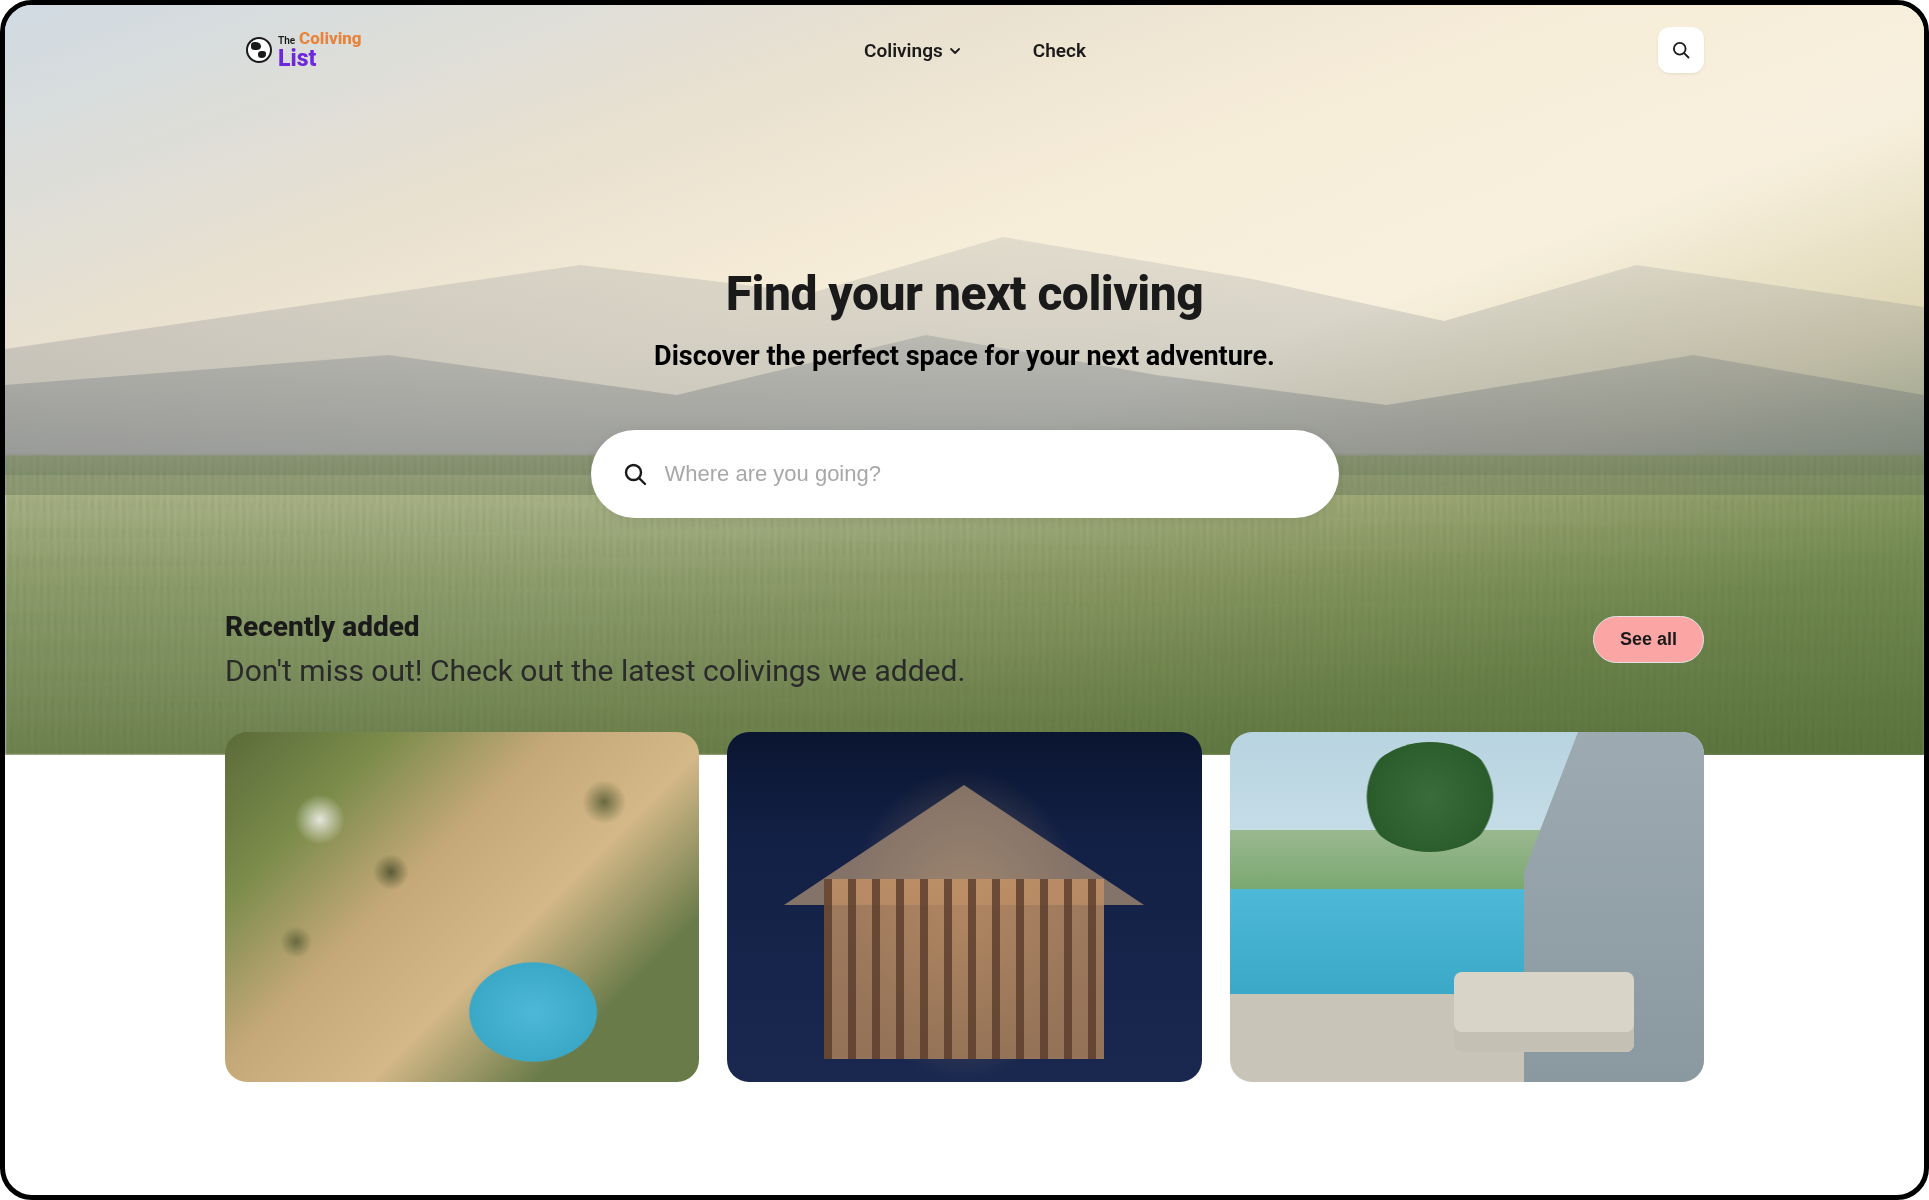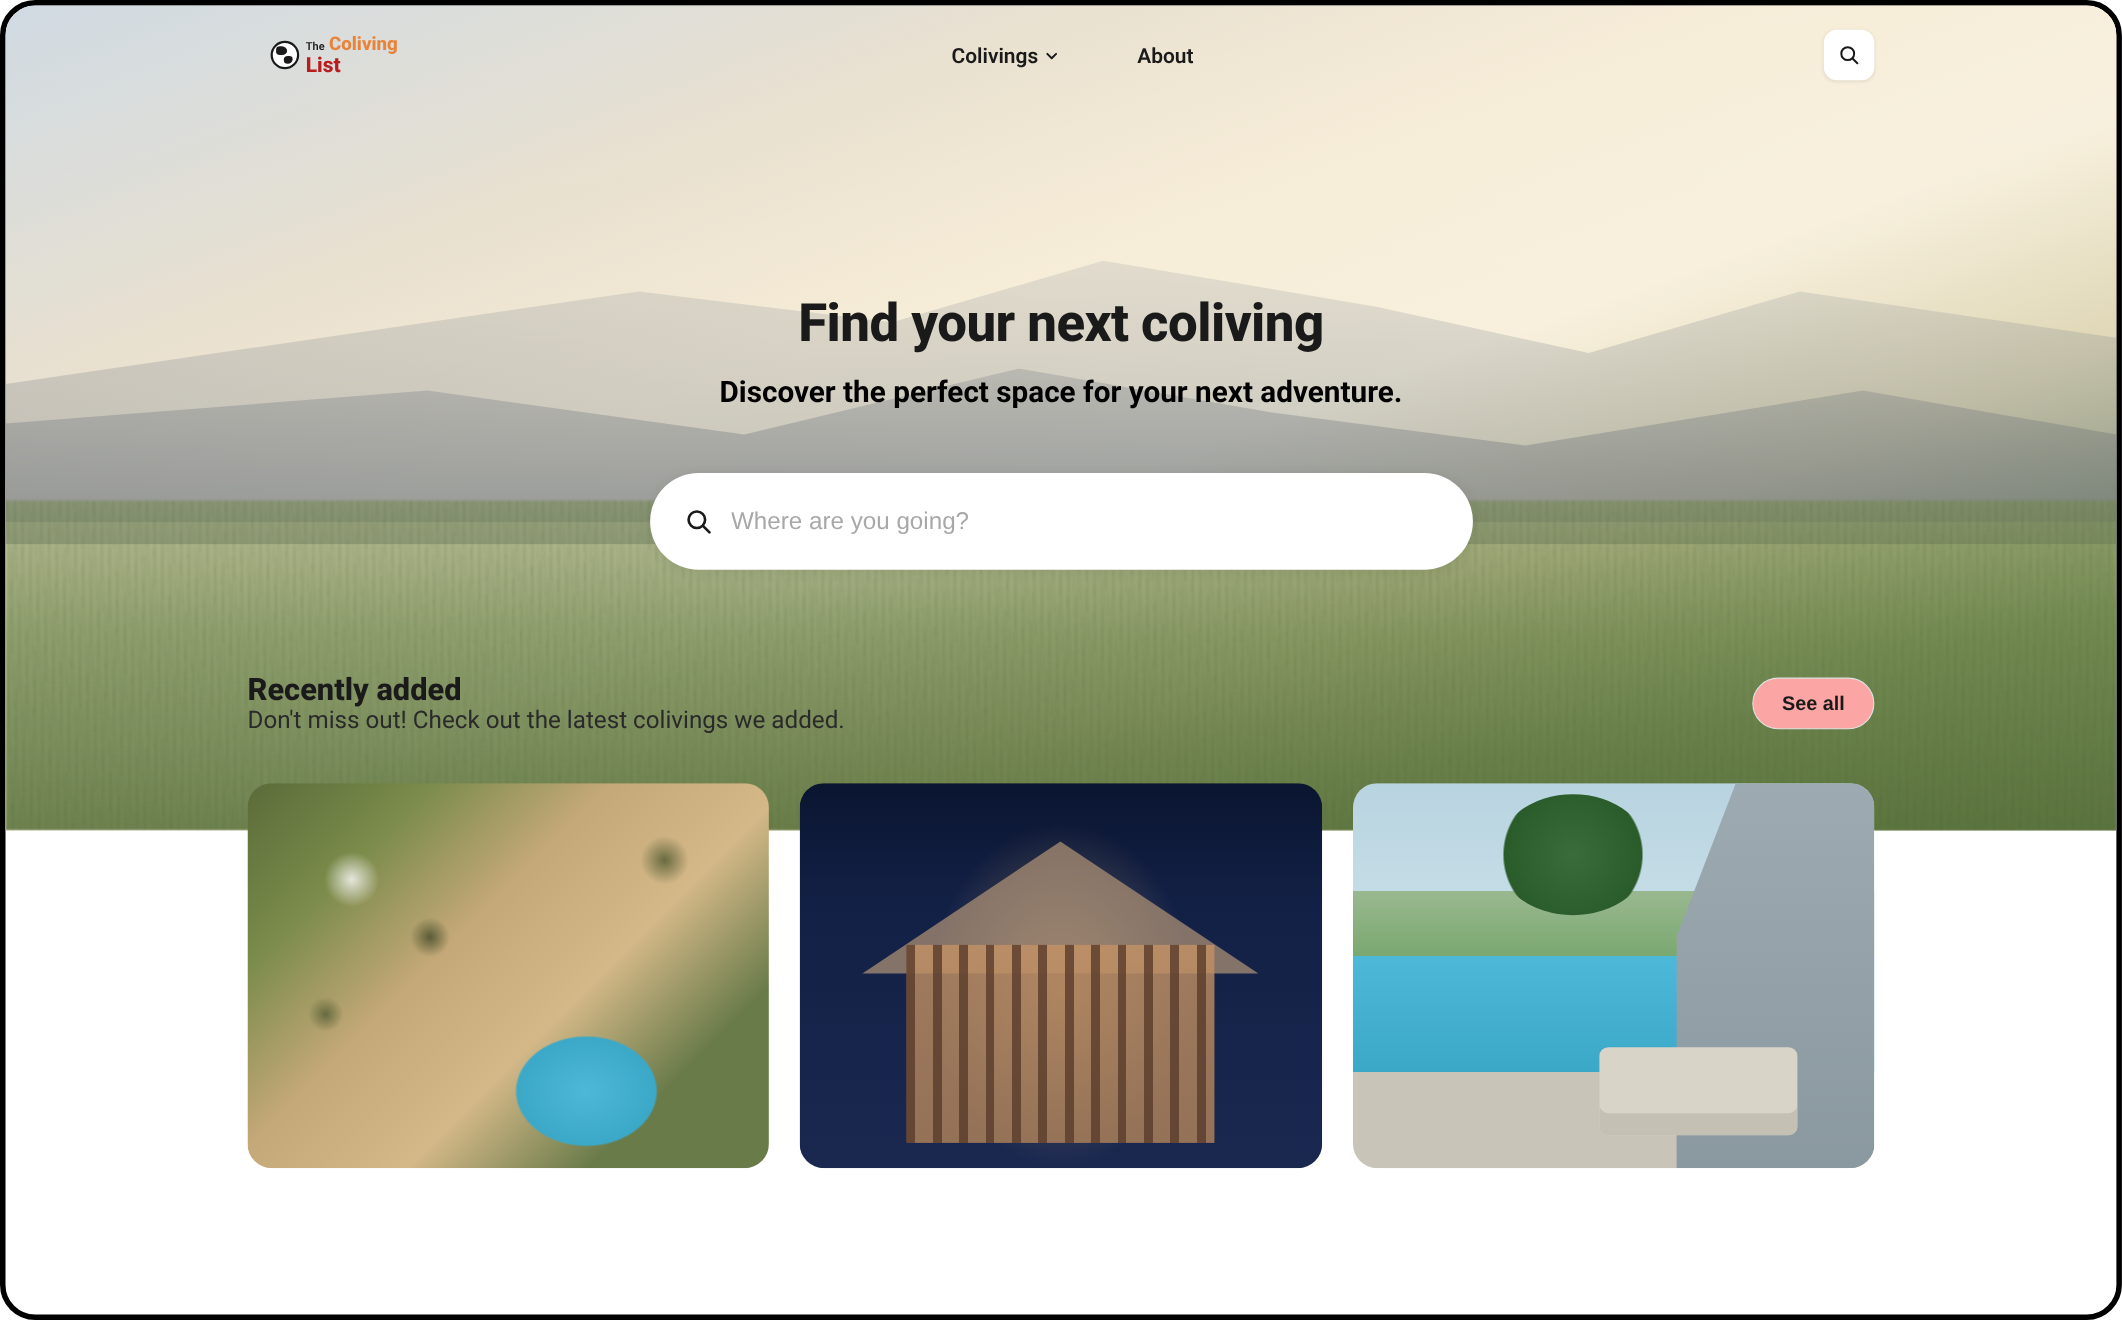--- a/index.html
+++ b/index.html
@@ -92,21 +92,21 @@
   content: '';
   position: absolute;
   bottom: 3px; right: 4px;
   width: 8px; height: 7px;
   background: #1a1a1a;
   border-radius: 50% 40% 60% 50%;
 }
 .logo-text { line-height: 1; }
 .logo-the { font-size: 10px; font-weight: 600; color: #1a1a1a; }
 .logo-coliving { font-size: 17px; font-weight: 800; color: #e8833a; }
-.logo-list { font-size: 19px; font-weight: 800; color: #b91c1c; }
+.logo-list { font-size: 23px; font-weight: 800; color: #6d28d9; }
 .nav {
   display: flex;
   gap: 74px;
   position: absolute;
   left: 50%;
   transform: translateX(-50%);
 }
 .nav-item {
   font-size: 19px;
   font-weight: 600;
@@ -178,22 +178,23 @@
   display: flex;
   justify-content: space-between;
   align-items: flex-start;
 }
 .section-title {
   font-size: 28px;
   font-weight: 800;
   color: #1a1a1a;
 }
 .section-sub {
-  font-size: 22px;
+  font-size: 30px;
   color: #2a2a2a;
+  margin-top: 10px;
 }
 .see-all {
   background: #fca5a5;
   border: 1px solid #e2e2e2;
   border-radius: 28px;
   padding: 12px 26px;
   font-size: 18px;
   font-weight: 600;
   cursor: pointer;
   color: #1a1a1a;
@@ -306,21 +307,21 @@
     <div class="nav">
       <div class="nav-item">
         <span>Colivings</span>
         <span class="chevron-down">
           <svg viewBox="0 0 12 12" width="12" height="12">
               <path d="M2 4 L6 8 L10 4" stroke="#1a1a1a" stroke-width="1.8" fill="none" stroke-linecap="round" stroke-linejoin="round"></path>
             </svg>
         </span>
       </div>
       <div class="nav-item">
-        <span>About</span>
+        <span>Check</span>
       </div>
     </div>
 
     <div class="search-btn">
       <svg width="20" height="20" viewBox="0 0 24 24">
         <circle cx="10.5" cy="10.5" r="7" stroke="#1a1a1a" stroke-width="2.2" fill="none"></circle>
         <line x1="16" y1="16" x2="21" y2="21" stroke="#1a1a1a" stroke-width="2.2" stroke-linecap="round"></line>
       </svg>
     </div>
   </div>

